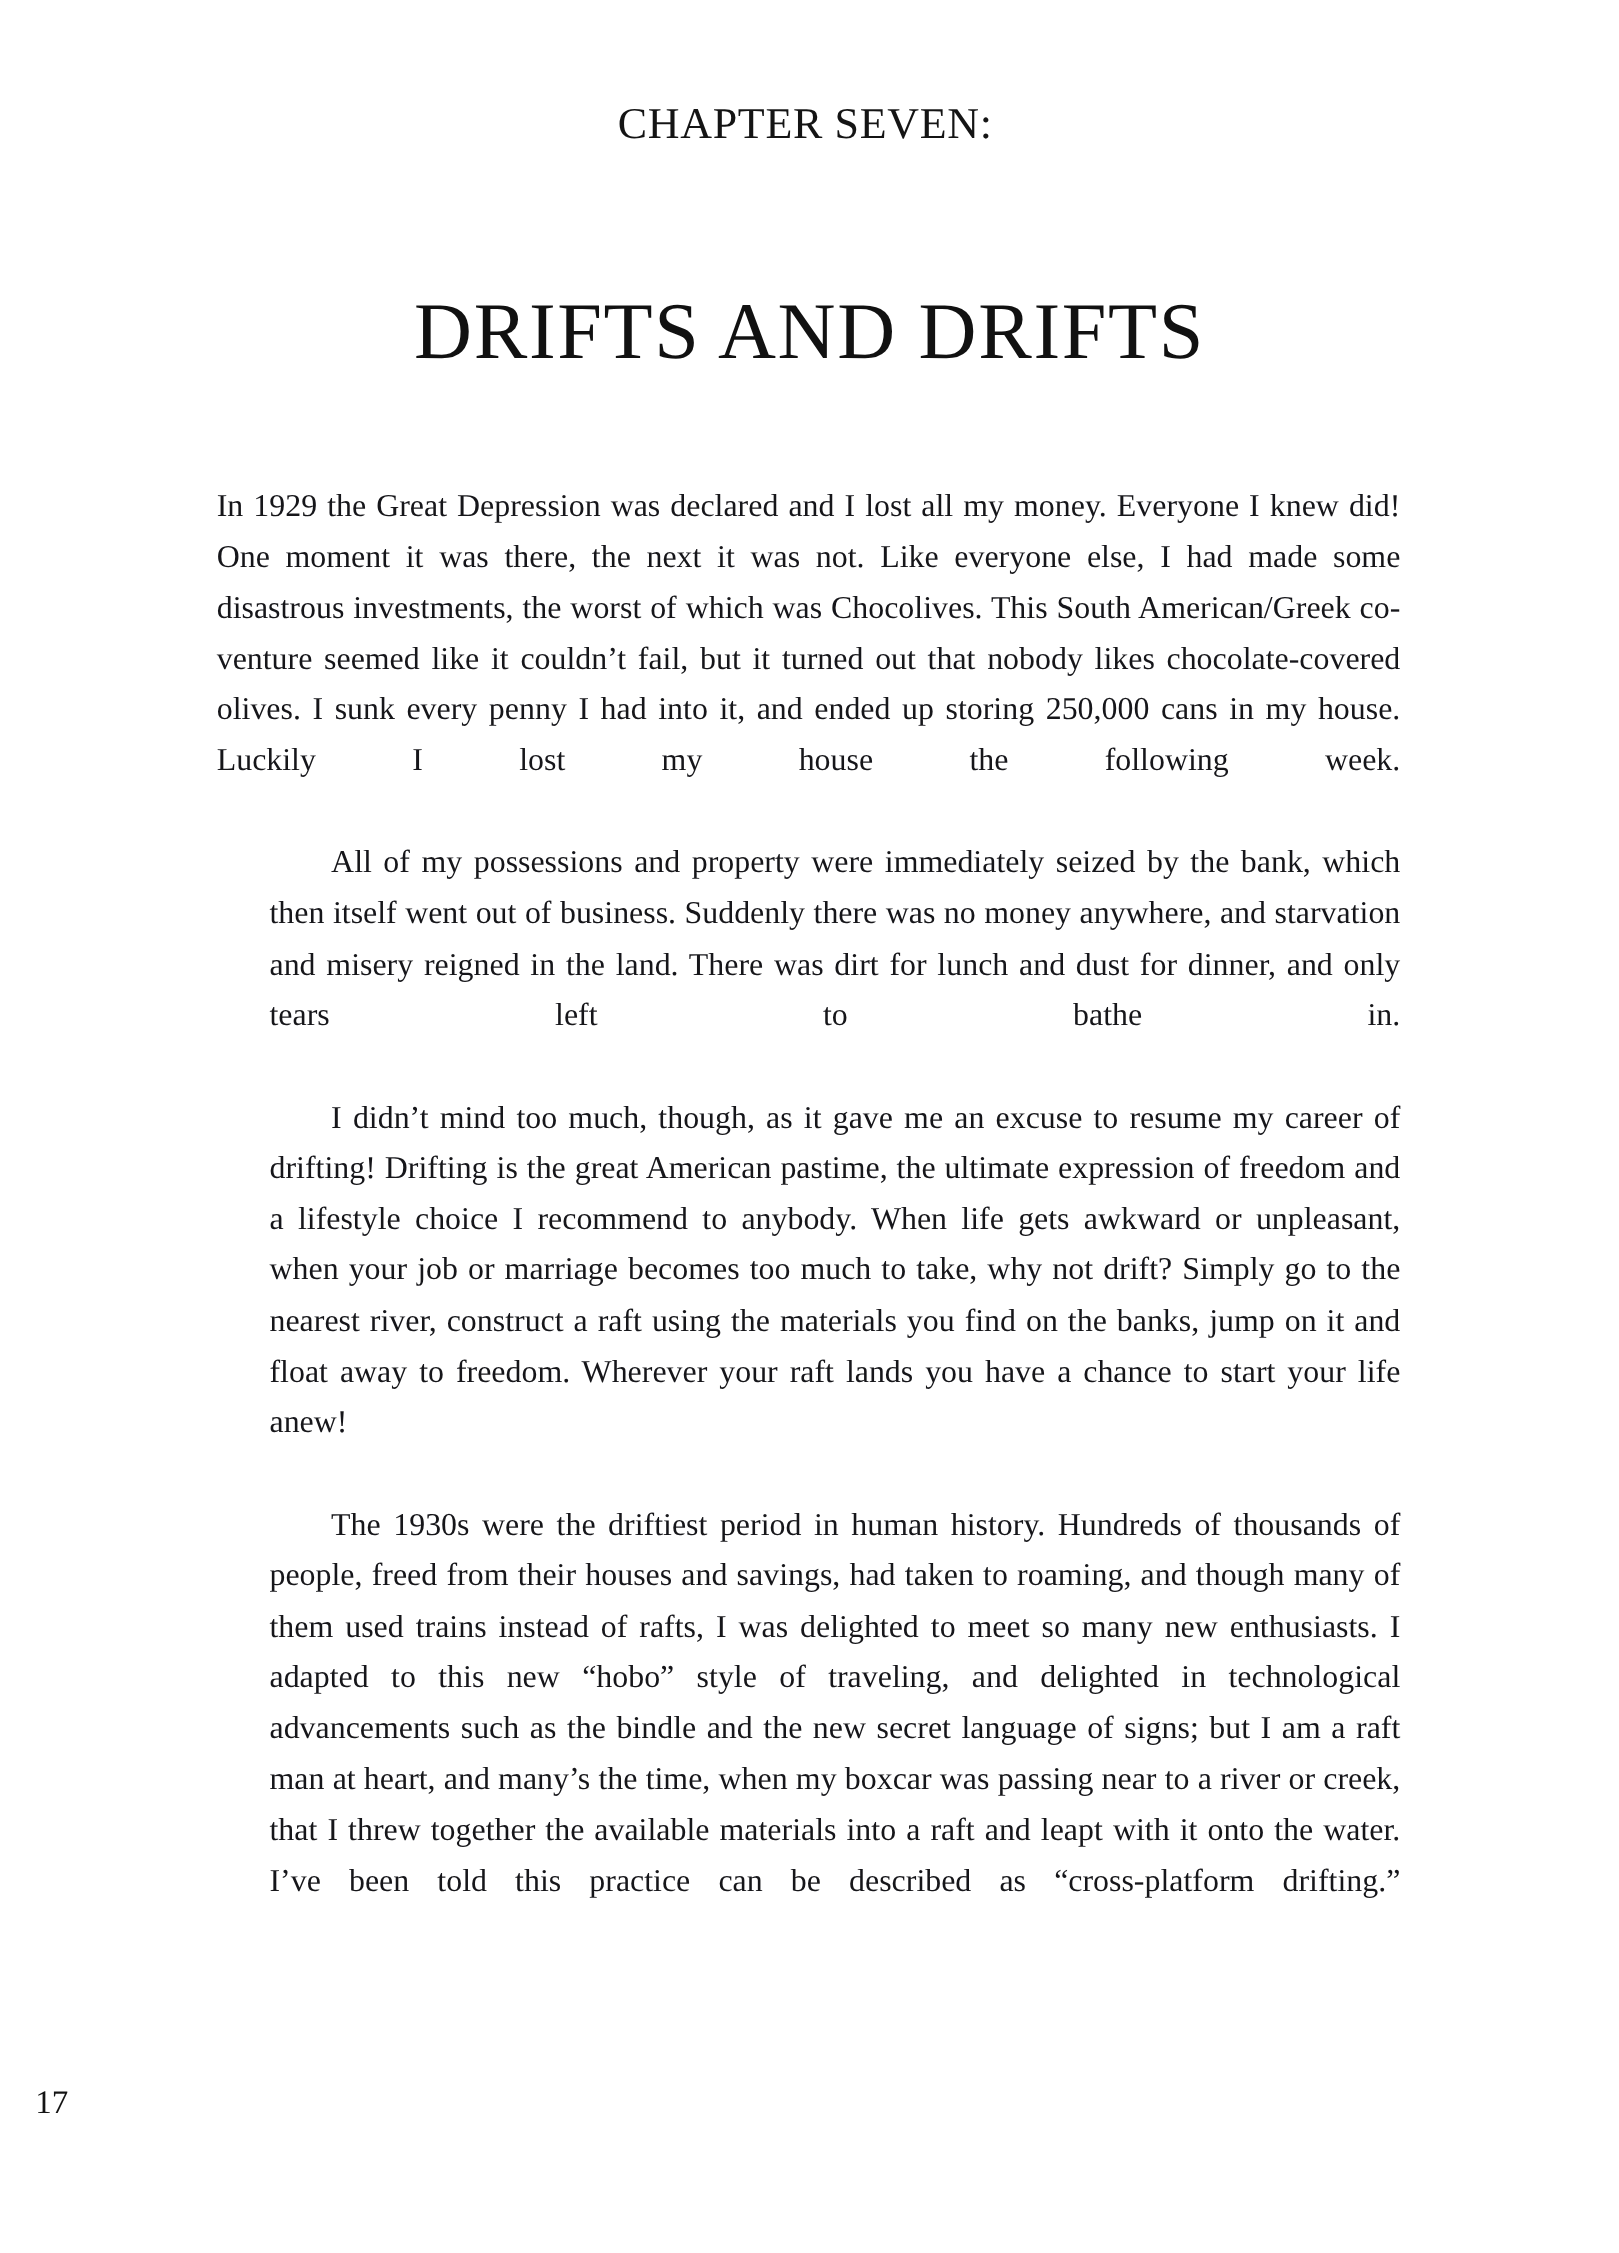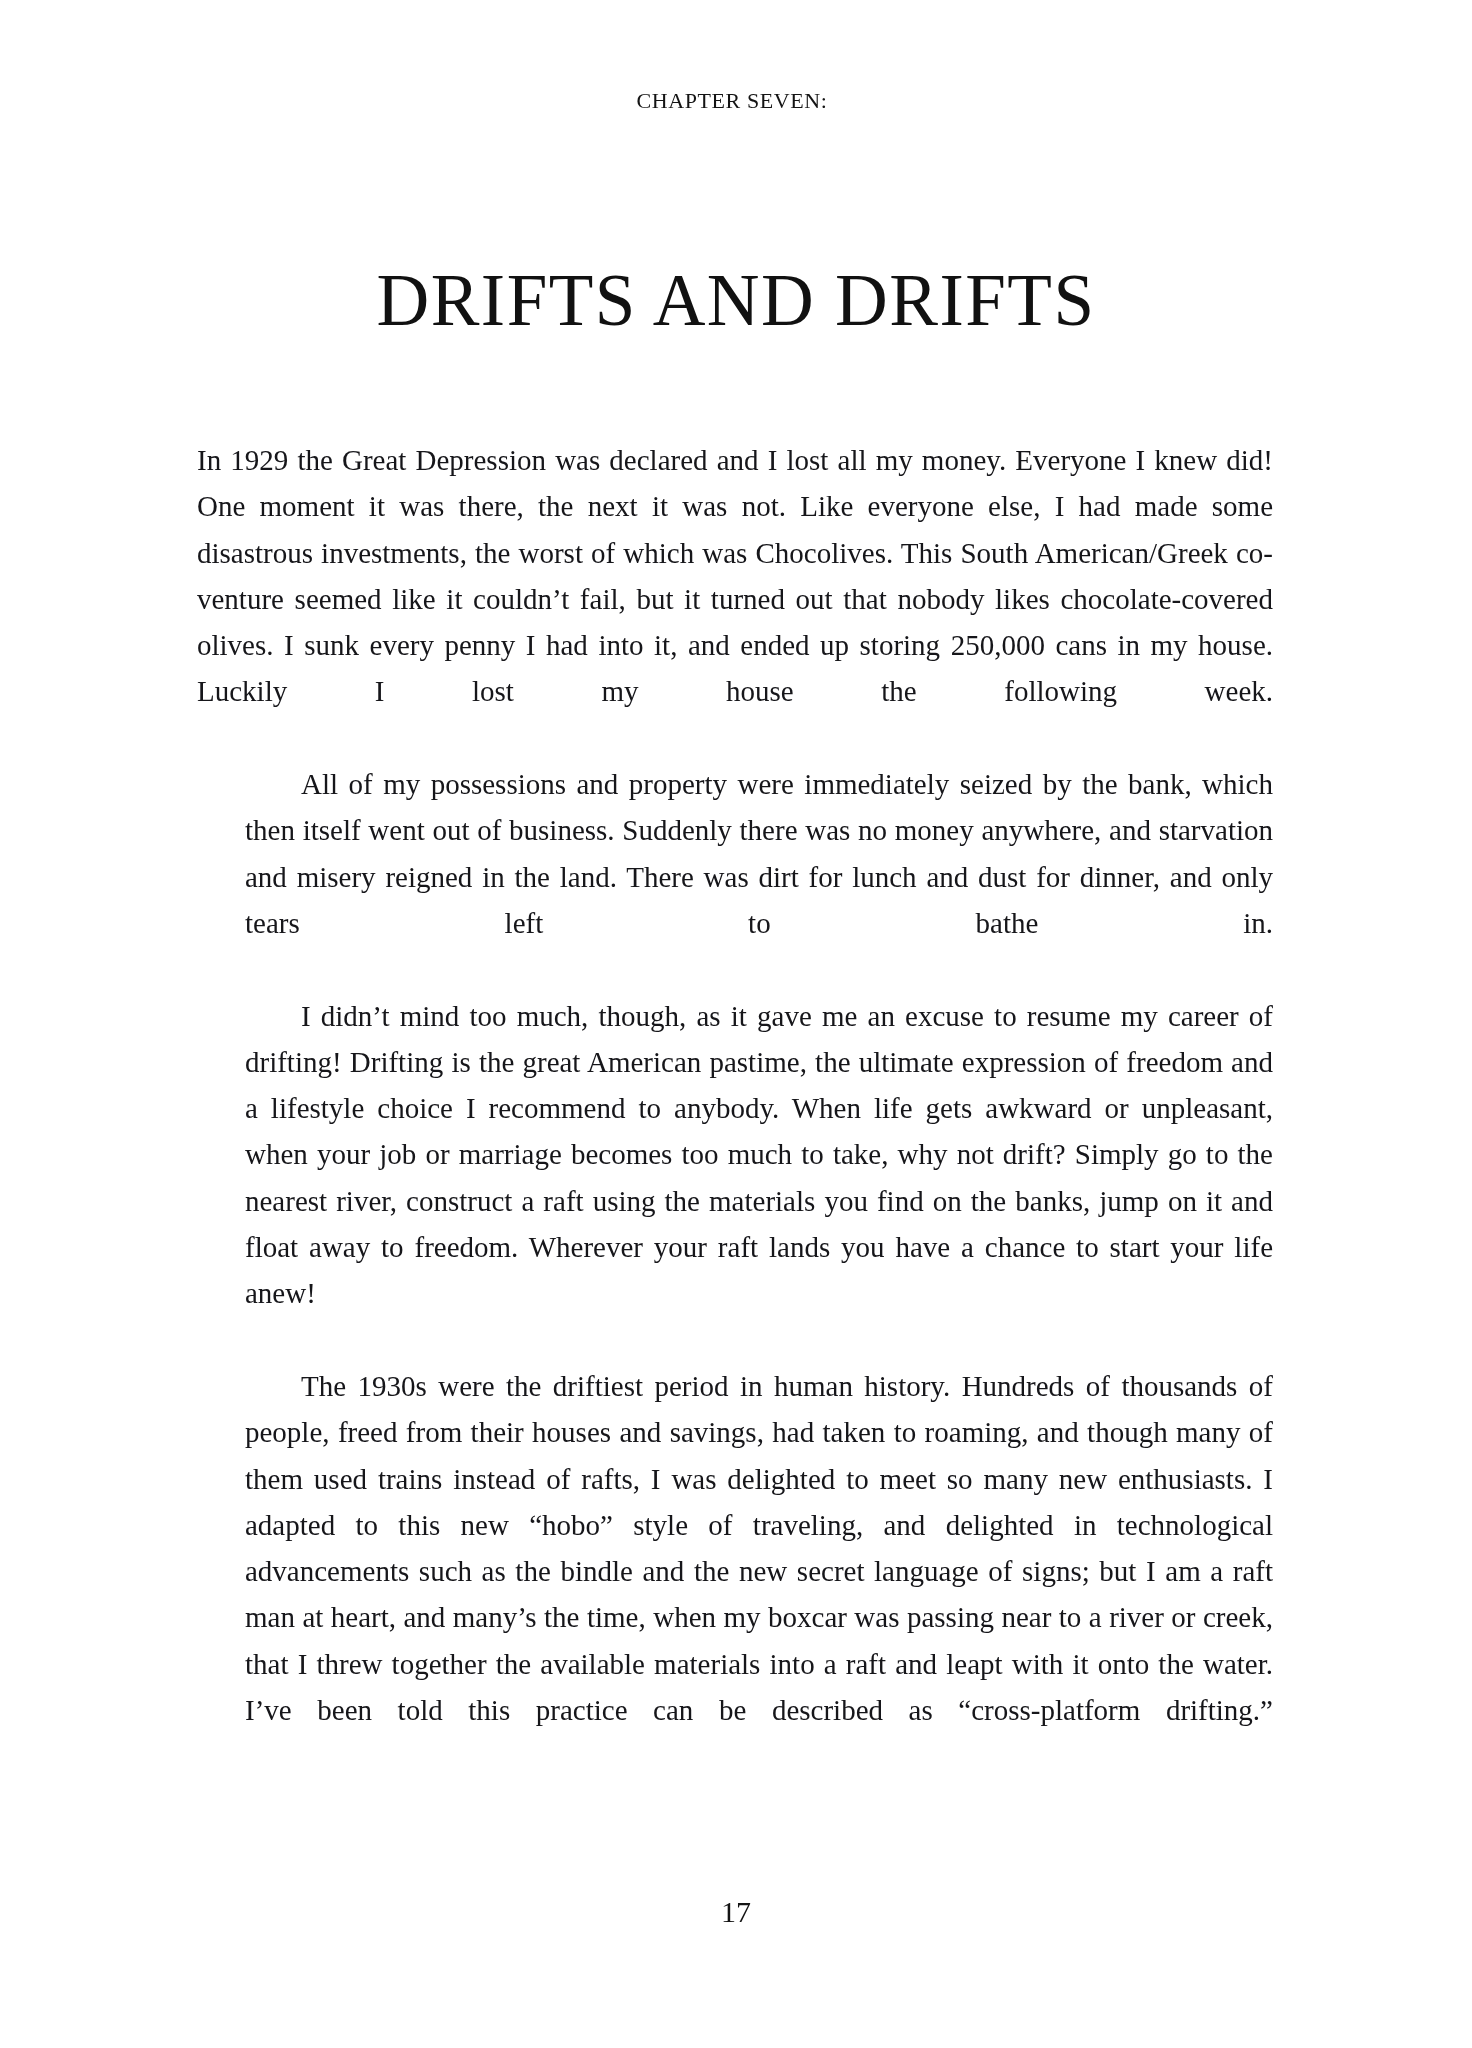--- a/index.html
+++ b/index.html
@@ -19,21 +19,21 @@
   }
 
   
   .chapter-label {
     position: absolute;
     top: 88px;
     left: 0;
     right: 16px;
     text-align: center;
     font-family: "Liberation Serif", "DejaVu Serif", serif;
-    font-size: 22px;
+    font-size: 40px;
     letter-spacing: 0.6px;
     color: #141414;
     padding-left: 8px;
   }
 
   
   .chapter-title {
     position: absolute;
     top: 264px;
     left: 0;
@@ -80,24 +80,25 @@
     display: inline-block;
     width: 100%;
   }
 
   
   .folio {
     position: absolute;
     top: 1895px;
     left: 0;
     right: 0;
-    text-align: center;
+    text-align: left;
     font-family: "Liberation Serif", "DejaVu Serif", serif;
     font-size: 30px;
     color: #141414;
+    padding-left: 32px;
   }
 </style>
 </head>
 <body>
 
 <div class="page">
 
   <div class="chapter-label">CHAPTER SEVEN:</div>
 
   <h1 class="chapter-title">DRIFTS AND DRIFTS</h1>

